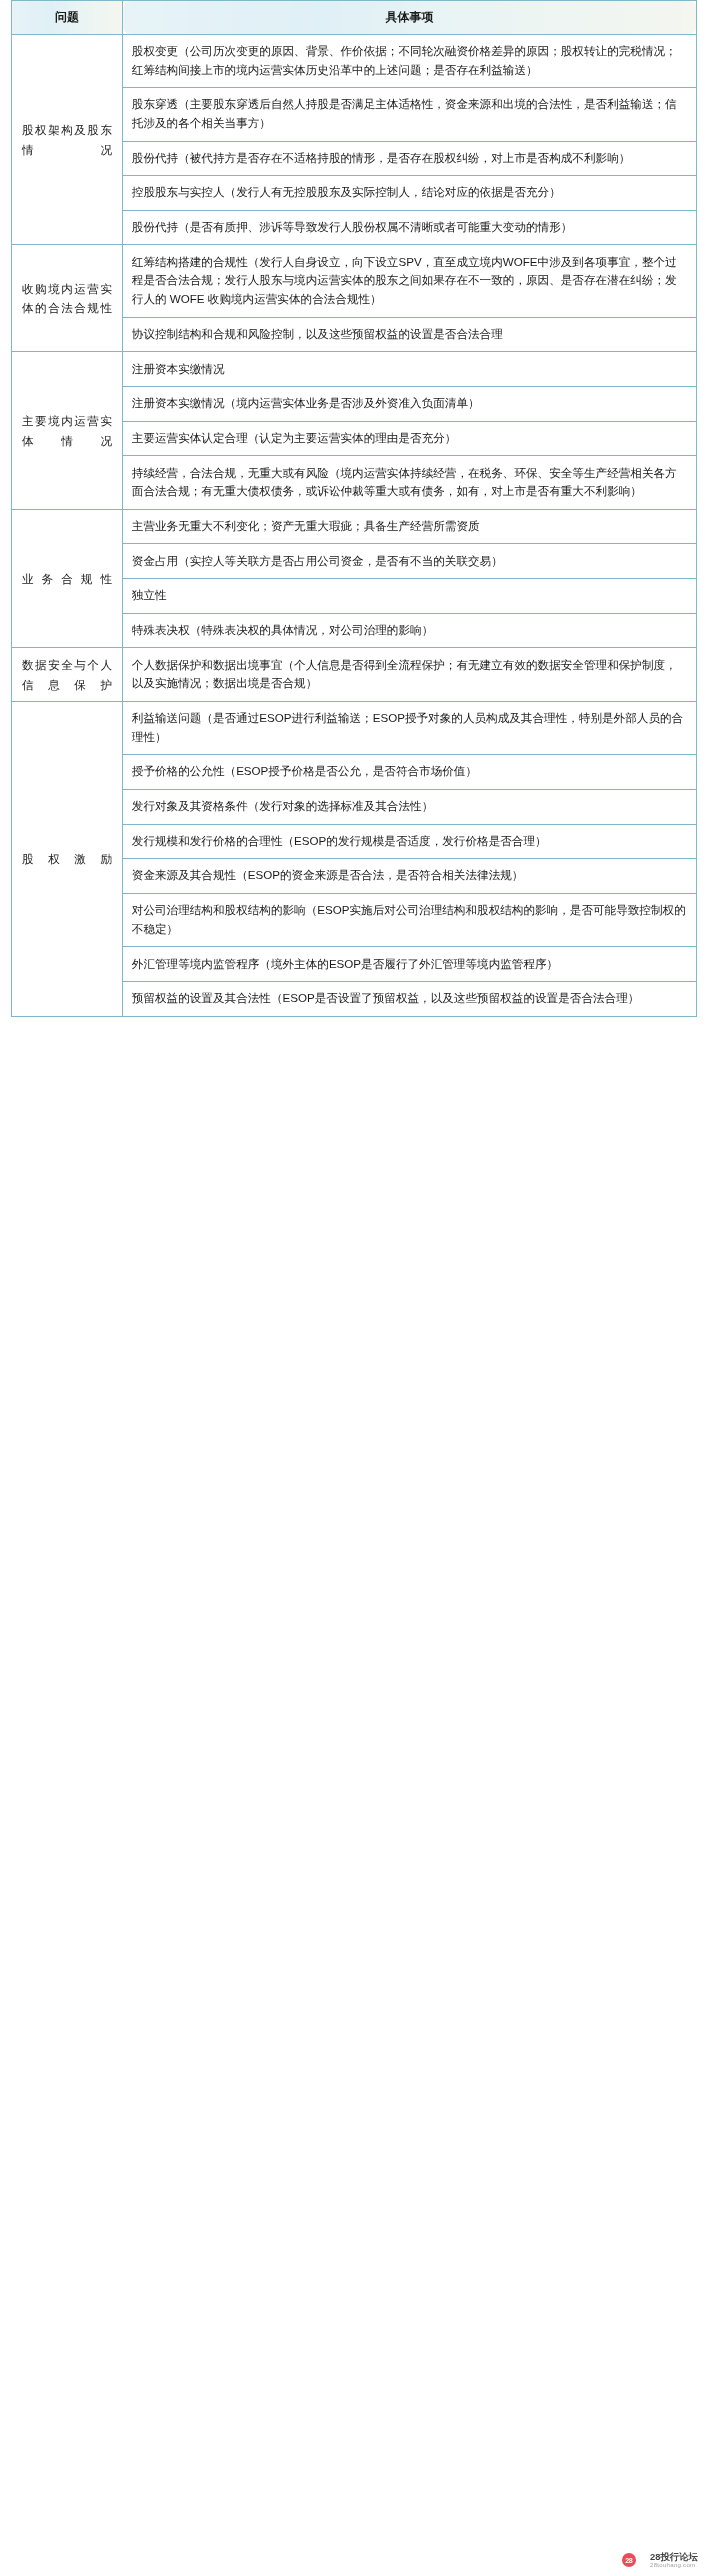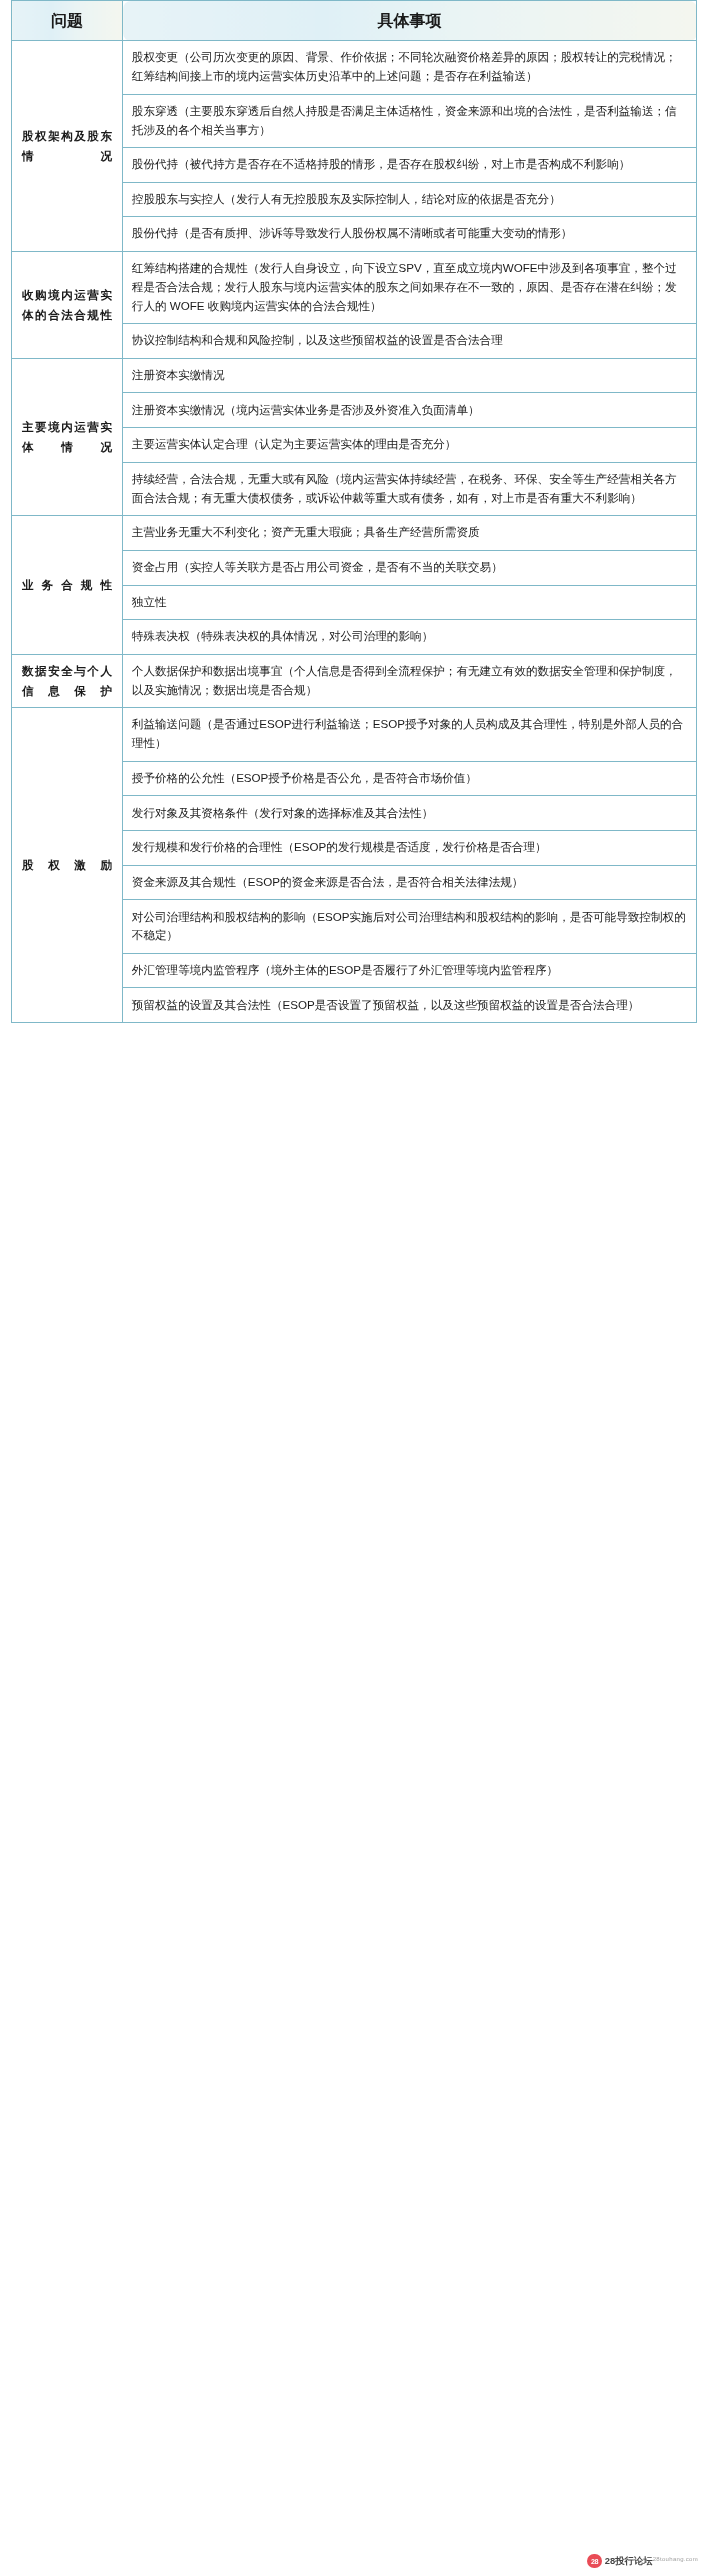--- a/index.html
+++ b/index.html
@@ -27,73 +27,73 @@
     font-size: 11.6px;
     line-height: 1.62;
   }
   table.qa-table col.col-issue { width: 111px; }
   table.qa-table col.col-detail { width: 574px; }
 
   thead th {
     border: 0.6px solid #7fb8c8;
     background: linear-gradient(90deg,#e7f3f7 0%, #dff0f6 35%, #eaf4f4 60%, #f4f6ef 100%);
     font-weight: bold;
-    font-size: 16px;
+    font-size: 12px;
     padding: 6.6px 3.3px;
     text-align: center;
     color: #1a1a1a;
     position: relative;
   }
   thead th.th-issue { text-align: center; }
   thead th.th-detail { text-align: center; border-radius: 8px; }
 
   tbody td {
     border: 0.6px solid #7fb8c8;
     padding: 7.2px 8.8px 7.7px 8.8px;
     vertical-align: middle;
     color: #1a1a1a;
   }
   td.cat {
     text-align: justify;
     text-align-last: justify;
-    font-weight: bold;
+    font-weight: normal;
     padding: 5.5px 10px;
     vertical-align: middle;
     line-height: 1.7;
   }
   td.item {
     text-align: left;
     vertical-align: middle;
   }
   .watermark {
     position: absolute;
     right: 10px;
     bottom: 7.7px;
     display: flex;
     align-items: center;
-    gap: 3px;
+    gap: 14px;
     opacity: 0.95;
     font-family: "Liberation Sans", sans-serif;
   }
   .wm-logo {
     width: 14.4px;
     height: 14.4px;
     border-radius: 50%;
     background: #e8434e;
     color: #ffffff;
     font-size: 7.2px;
     font-weight: bold;
     display: flex;
     align-items: center;
     justify-content: center;
     letter-spacing: -0.3px;
   }
   .wm-text-wrap {
     display: flex;
-    flex-direction: row;
+    flex-direction: column;
     line-height: 1.05;
   }
   .wm-main {
     font-size: 9.4px;
     color: #3a3a3a;
     font-weight: bold;
   }
   .wm-sub {
     font-size: 6px;
     color: #9a9a9a;

